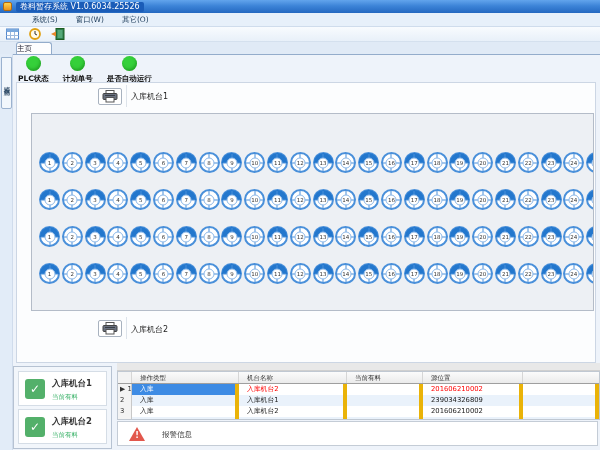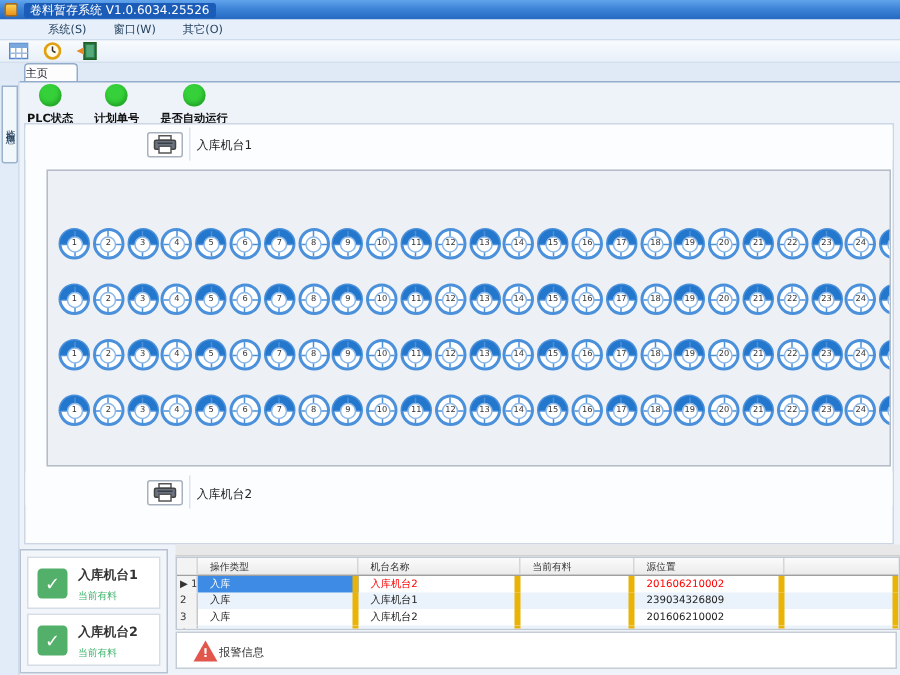--- a/index.html
+++ b/index.html
@@ -82,21 +82,21 @@
   .tr.alt { background:#eaf2fb; }
   .td.sel { background:#3d8be4; color:#fff; }
   .td.alert { color:#ff0000; }
   .tr.partial { height:4px; overflow:hidden; }
 
   
   #alarm-bar { position:absolute; left:117px; top:421px; width:481px; height:25px; background:#fff; border:1px solid #c4ccd6; }
   #warn-icon { position:absolute; left:11px; top:5px; width:16px; height:14px; }
   #warn-icon .tri { width:0; height:0; border-left:8px solid transparent; border-right:8px solid transparent; border-bottom:14px solid #e2574c; }
   #warn-icon .ex { position:absolute; left:0; top:4px; width:16px; text-align:center; color:#fff; font-size:8px; font-weight:bold; }
-  #alarm-label { position:absolute; left:28px; top:8px; font-size:7.5px; color:#333; }
+  #alarm-label { position:absolute; left:44px; top:8px; font-size:7.5px; color:#333; }
 </style>
 </head>
 <body>
 
 <div id="window">
 
   <div id="titlebar">
     <div id="app-icon"></div>
     <div id="title-text">卷料暂存系统 V1.0.6034.25526</div>
   </div>

